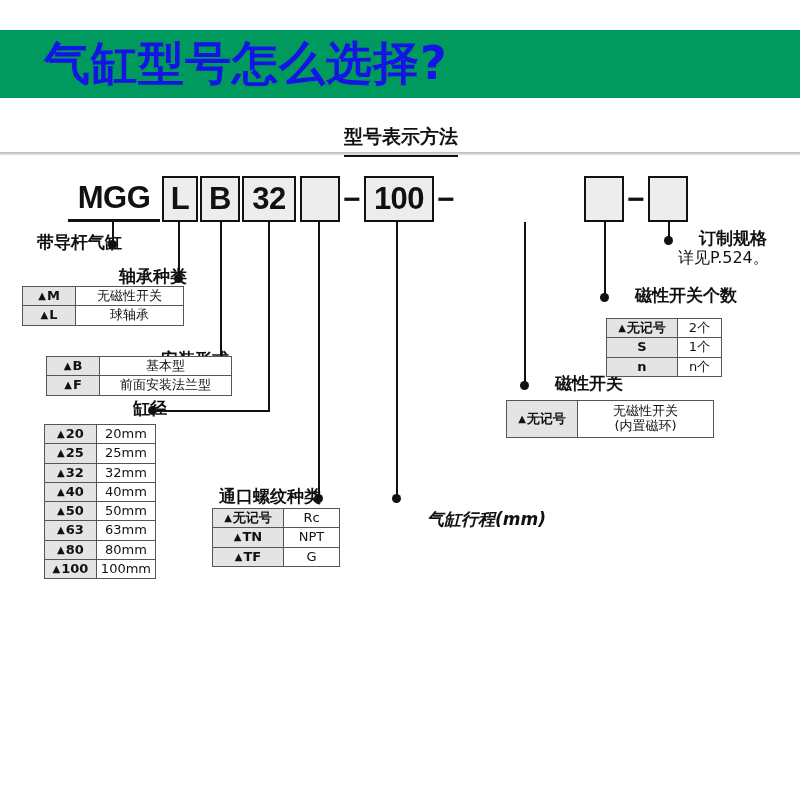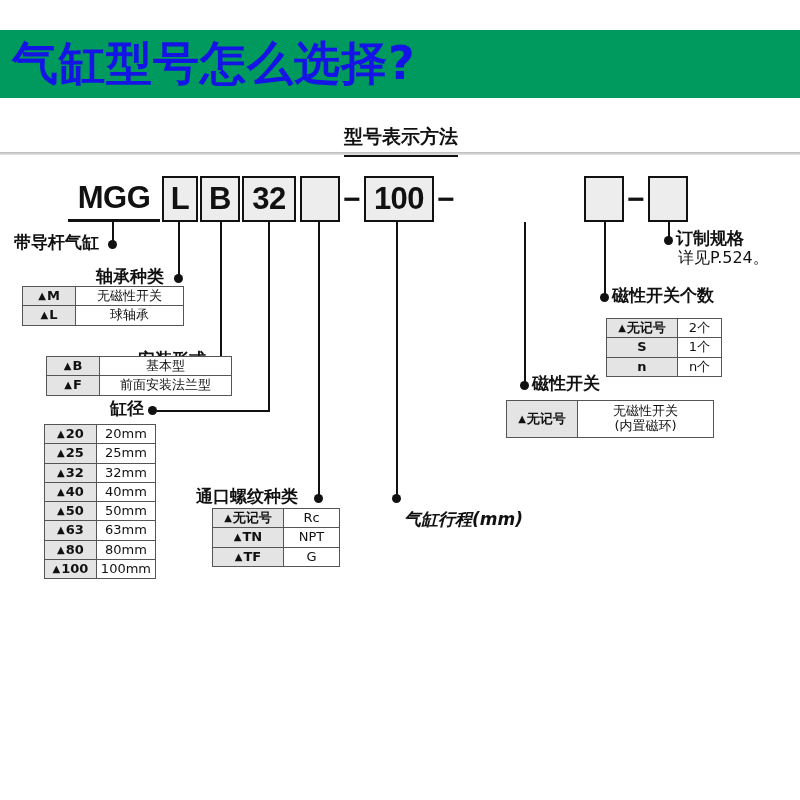--- a/index.html
+++ b/index.html
@@ -12,21 +12,21 @@
     -webkit-font-smoothing:antialiased;
   }
   .abs{position:absolute;}
 
   
   #banner{
     left:0;top:30px;width:800px;height:68px;
     background:#00995E;
   }
   #banner-title{
-    position:absolute;left:12px;top:50%;transform:translateY(-50%);
+    position:absolute;left:44px;top:50%;transform:translateY(-50%);
     color:#1414E6;
     font-size:46px;
     font-weight:bold;
     letter-spacing:1px;
     white-space:nowrap;
     font-family:"DejaVu Sans","Liberation Sans",sans-serif;
   }
 
   
   #sec-head{
@@ -69,20 +69,21 @@
   .vline{position:absolute;width:2px;background:#111;}
   .hline{position:absolute;height:2px;background:#111;}
   .dot{position:absolute;width:9px;height:9px;border-radius:50%;background:#111;}
 
   
   .calloutlabel{
     position:absolute;
     font-size:17px;font-weight:bold;color:#111;
     white-space:nowrap;
     font-family:"DejaVu Sans","Liberation Sans",sans-serif;
+    margin-left:23px;
   }
   .sublabel{
     position:absolute;
     font-size:16px;color:#111;white-space:nowrap;
     font-family:"DejaVu Sans","Liberation Sans",sans-serif;
   }
 
   
   .opt-table{
     position:absolute;

